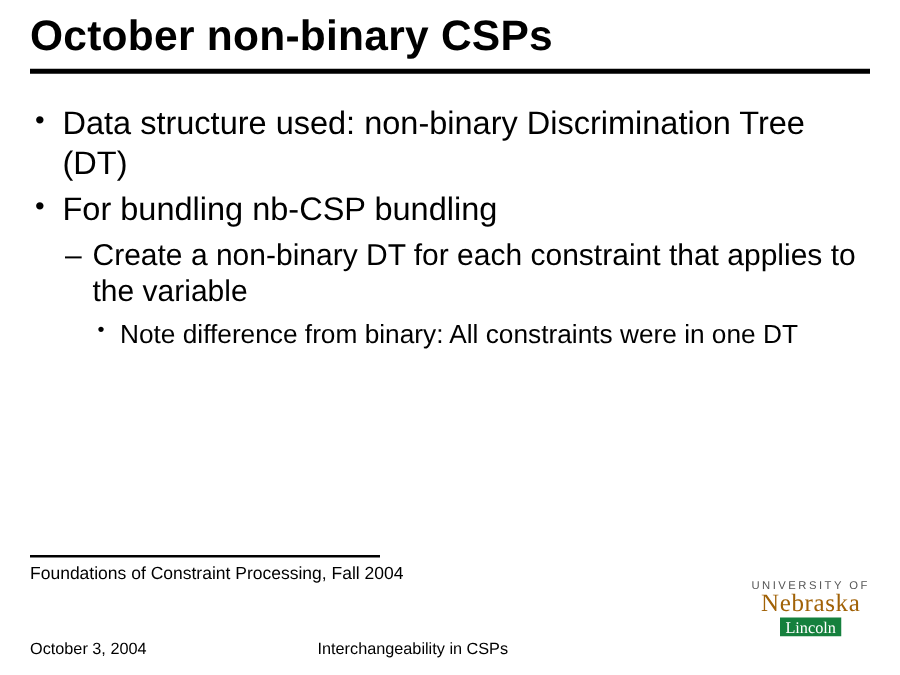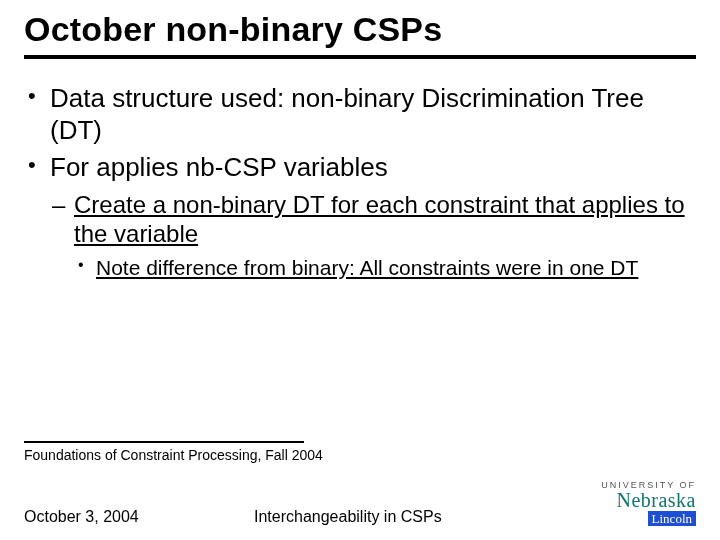--- a/index.html
+++ b/index.html
@@ -37,21 +37,20 @@
   }
   .lvl1 > li::before {
     content: "•";
     position: absolute;
     left: 4px;
     top: 0;
     font-size: 22px;
   }
   .lvl2 {
     margin-top: 6px;
-    text-decoration: underline;
   }
   .lvl2 > li {
     font-size: 24px;
     line-height: 1.22;
     padding-left: 24px;
     position: relative;
     margin-bottom: 6px;
   }
   .lvl2 > li::before {
     content: "–";
@@ -87,66 +86,66 @@
     border-top: 2px solid #000;
     width: 280px;
     margin-bottom: 4px;
   }
   .course {
     font-size: 14px;
     margin-bottom: 12px;
   }
   .foot-row {
     display: flex;
-    font-size: 16px;
+    font-size: 13px;
     margin-top: 45px;
   }
   .foot-date { width: 230px; }
   .foot-center { flex: 1; }
   .logo {
     position: absolute;
     right: 0;
-    bottom: 0;
-    text-align: right;
+    bottom: 16px;
+    text-align: center;
     line-height: 1;
   }
   .logo-top {
     font-size: 9px;
     letter-spacing: 2px;
     color: #555;
   }
   .logo-main {
     font-family: Georgia, 'Times New Roman', serif;
     font-size: 20px;
-    color: #0f766e;
+    color: #a16207;
     letter-spacing: 0.5px;
   }
   .logo-sub {
     display: inline-block;
-    background: #1d4ed8;
+    background: #15803d;
     color: #fff;
     font-family: Georgia, 'Times New Roman', serif;
     font-size: 13px;
     padding: 1px 4px;
     margin-top: 1px;
   }
 </style>
 </head>
 <body>
 
 <div class="slide">
   <div class="title">October non-binary CSPs</div>
   <hr class="title-rule">
 
   <ul class="lvl1">
     <li>
       <span>Data structure used: non-binary Discrimination Tree (DT)</span>
     </li>
     <li>
-      <span>For applies nb-CSP variables</span>
+      <span>For bundling nb-CSP bundling</span>
       <ul class="lvl2">
         <li>
           <span>Create a non-binary DT for each constraint that applies to the variable</span>
           <ul class="lvl3">
             <li>
               <span>Note difference from binary: All constraints were in one DT</span>
             </li>
           </ul>
         </li>
       </ul>

